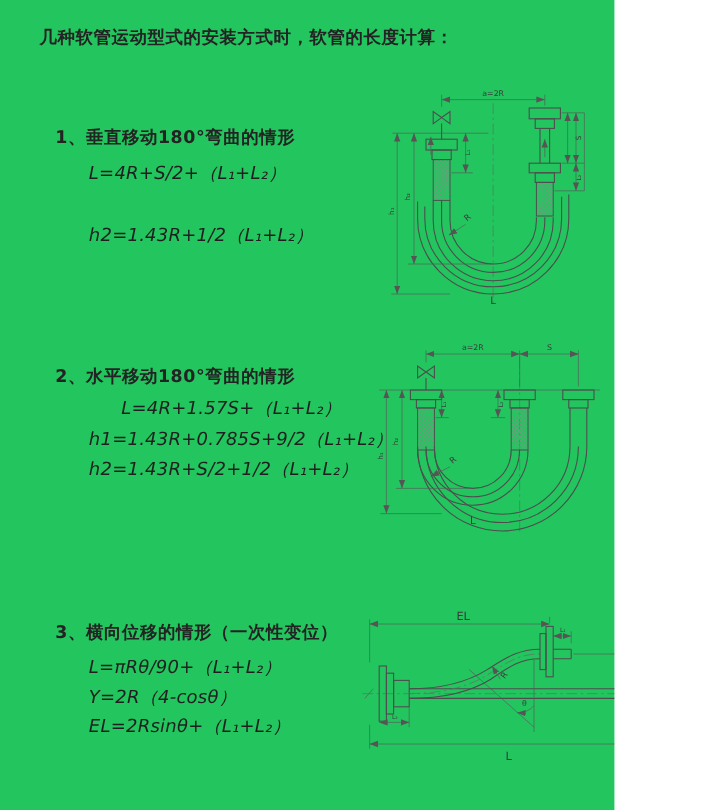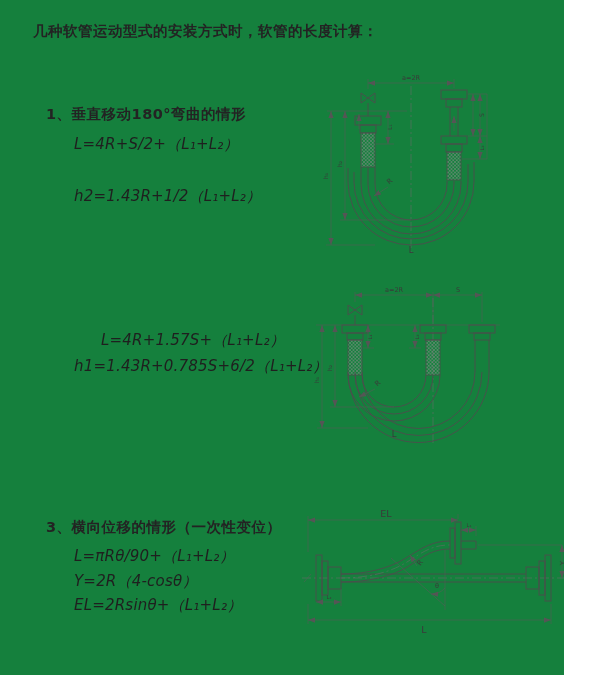--- a/index.html
+++ b/index.html
@@ -1,17 +1,17 @@
 <!DOCTYPE html>
 <html><head>
 <meta charset="utf-8">
 <style>
   html,body{margin:0;padding:0;background:#ffffff;}
   .canvas{
-    position:relative;width:564px;height:675px;background:#15803d;overflow:hidden;
+    position:relative;width:512px;height:675px;background:#22c55e;overflow:hidden;
     font-family:"DejaVu Sans","Liberation Sans",sans-serif;color:#232323;
   }
   .t{position:absolute;white-space:nowrap;}
   .title{left:33px;top:22px;font-size:14.5px;font-weight:bold;letter-spacing:0.5px;}
   .heading{font-size:14.5px;font-weight:bold;letter-spacing:0.5px;text-align:right;}
   .formula{font-size:15px;font-weight:500;color:#1f1f1f;letter-spacing:0.2px;font-style:italic;}
   .h1{left:46px;top:105px;} .f11{left:74px;top:135px;} .f12{left:74px;top:161px;} .f13{left:74px;top:187px;}
   .h2{left:46px;top:304px;} .f21{left:74px;top:331px;margin-left:27px;} .f22{left:74px;top:357px;} .f23{left:74px;top:382px;}
   .h3{left:46px;top:518px;} .f31{left:74px;top:547px;} .f32{left:74px;top:572px;} .f33{left:74px;top:596px;}
   .diag{position:absolute;}
@@ -25,22 +25,24 @@
 <body>
 
 <div class="canvas">
 
   <div class="t title">几种软管运动型式的安装方式时，软管的长度计算：</div>
 
   <div class="t heading h1">1、垂直移动180°弯曲的情形</div>
   <div class="t formula f11">L=4R+S/2+（L₁+L₂）</div>
   <div class="t formula f13">h2=1.43R+1/2（L₁+L₂）</div>
 
+  <div class="t heading h2">2、水平移动180°弯曲的情形</div>
   <div class="t formula f21">L=4R+1.57S+（L₁+L₂）</div>
-  <div class="t formula f22">h1=1.43R+0.785S+6/2（L₁+L₂）</div>
+  <div class="t formula f22">h1=1.43R+0.785S+9/2（L₁+L₂）</div>
+  <div class="t formula f23">h2=1.43R+S/2+1/2（L₁+L₂）</div>
 
   <div class="t heading h3">3、横向位移的情形（一次性变位）</div>
   <div class="t formula f31">L=πRθ/90+（L₁+L₂）</div>
   <div class="t formula f32">Y=2R（4-cosθ）</div>
   <div class="t formula f33">EL=2Rsinθ+（L₁+L₂）</div>
 
   <svg class="diag d1" width="275" height="195" viewBox="0 0 275 195">
     <defs>
       <marker id="mA" viewBox="0 0 8 8" refX="8" refY="4" markerWidth="7" markerHeight="7" orient="auto-start-reverse" markerUnits="userSpaceOnUse">
         <path d="M0,1 L8,4 L0,7 Z" fill="#555"></path>

